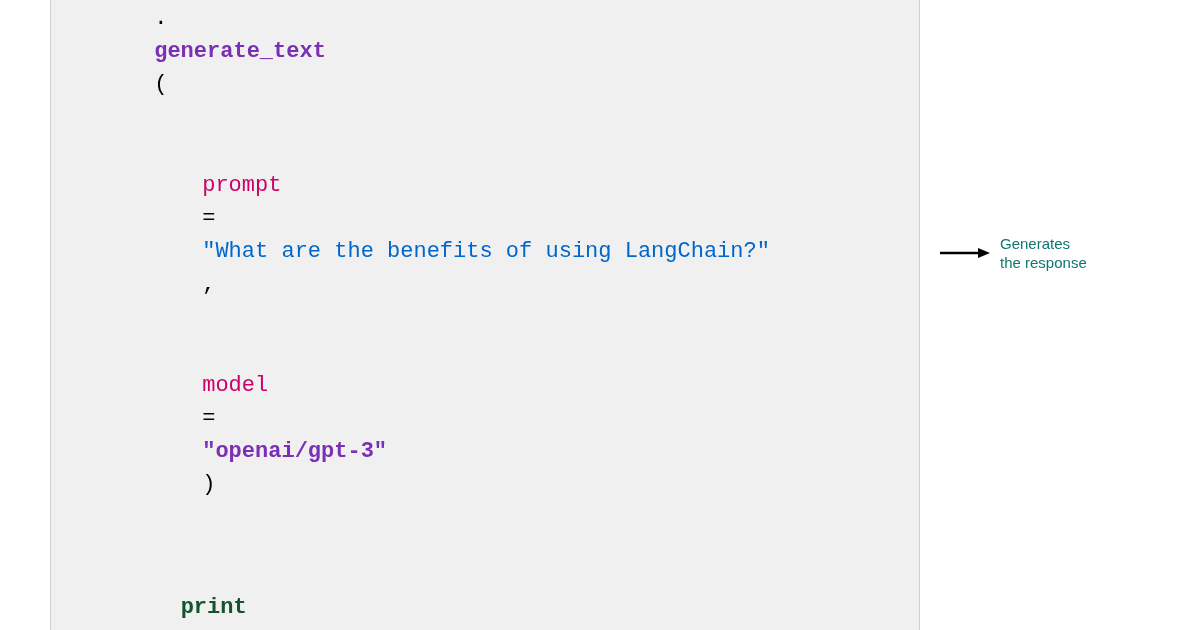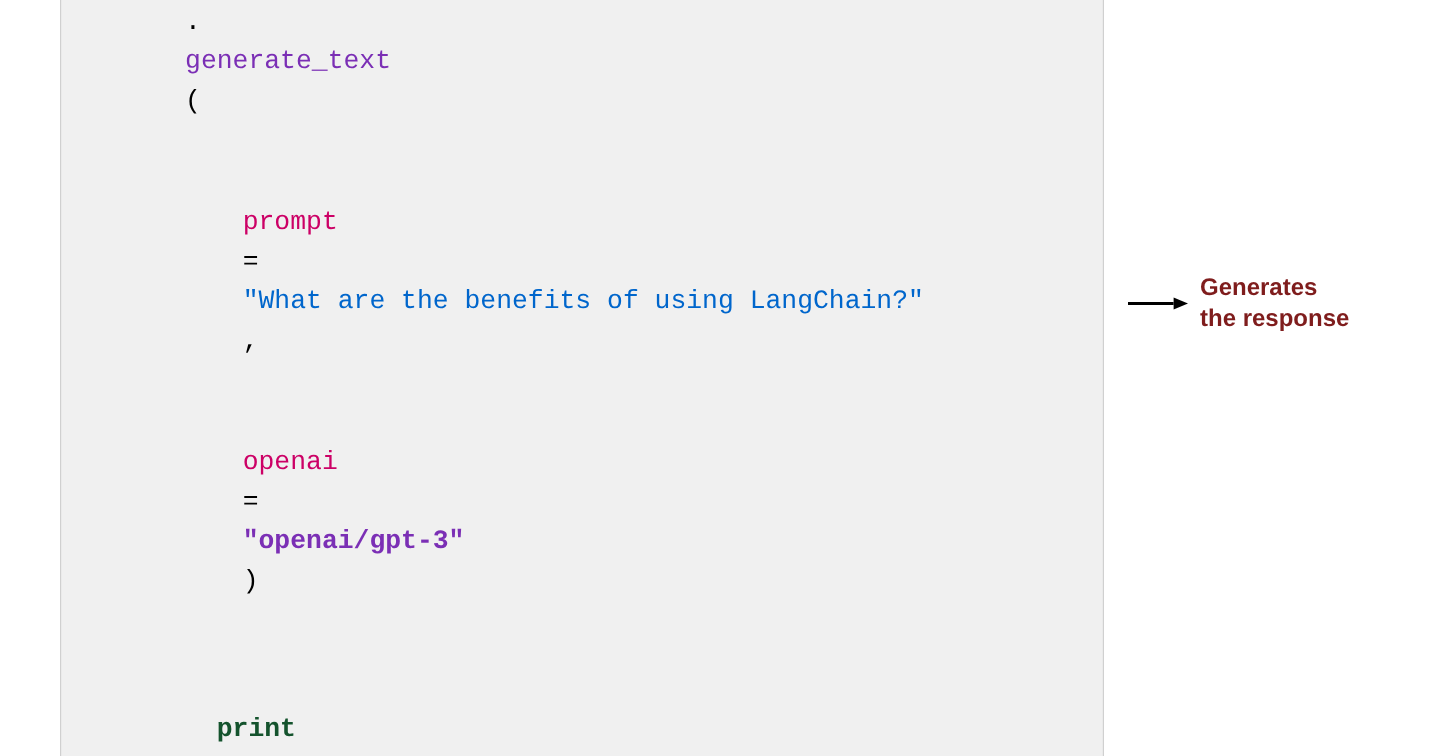--- a/index.html
+++ b/index.html
@@ -55,33 +55,33 @@
     .code-line-3 {
       padding-left: 48px;
       margin-bottom: 24px;
     }
 
     .code-line-4 {
       margin-bottom: 0;
     }
     .kw-equals { color: #000000; }
     .kw-dot { color: #000000; }
-    .kw-generate { color: #7b2fb5; font-weight: normal; }
+    .kw-generate { color: #7b2fb5; font-weight: bold; }
     .kw-paren { color: #000000; }
     .kw-param { color: #cc0066; text-align: right; }
     .kw-string { color: #0066cc; }
     .kw-print { color: #14532d; font-weight: bold; }
     .kw-model-param { color: #cc0066; }
     .kw-model-val { color: #7b2fb5; font-weight: bold; }
 
     .label-text {
       font-family: Arial, sans-serif;
-      font-size: 20px;
-      font-weight: bold;
-      color: #7f1d1d;
+      font-size: 15px;
+      font-weight: normal;
+      color: #0f766e;
       line-height: 1.3;
       white-space: nowrap;
     }
   </style>
 </head>
 <body>
 
 <div class="main-container">
   <div class="code-block">
 
@@ -95,21 +95,21 @@
     </div>
 
     <div class="code-line code-line-2">
       <span class="kw-param">prompt</span>
       <span class="kw-equals">=</span>
       <span class="kw-string">"What are the benefits of using LangChain?"</span>
       <span class="kw-paren">,</span>
     </div>
 
     <div class="code-line code-line-3">
-      <span class="kw-model-param">openai</span>
+      <span class="kw-model-param">model</span>
       <span class="kw-equals">=</span>
       <span class="kw-model-val">"openai/gpt-3"</span>
       <span class="kw-paren">)</span>
     </div>
 
     <div class="code-line code-line-4" style="display:flex; align-items:center; gap:18px;">
       <span>
         <span class="kw-print">print</span>
         <span class="kw-paren">(</span>
         

